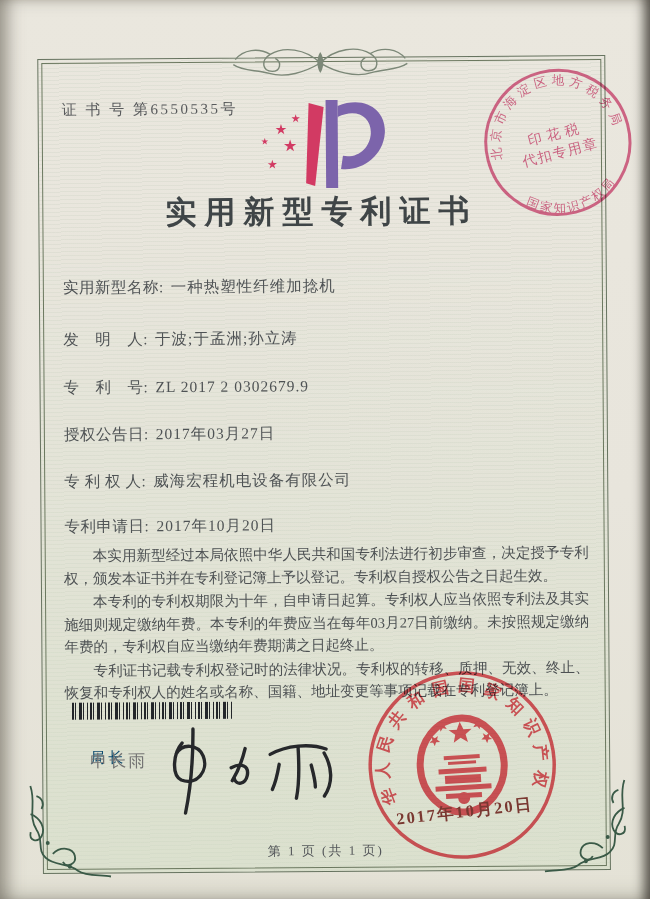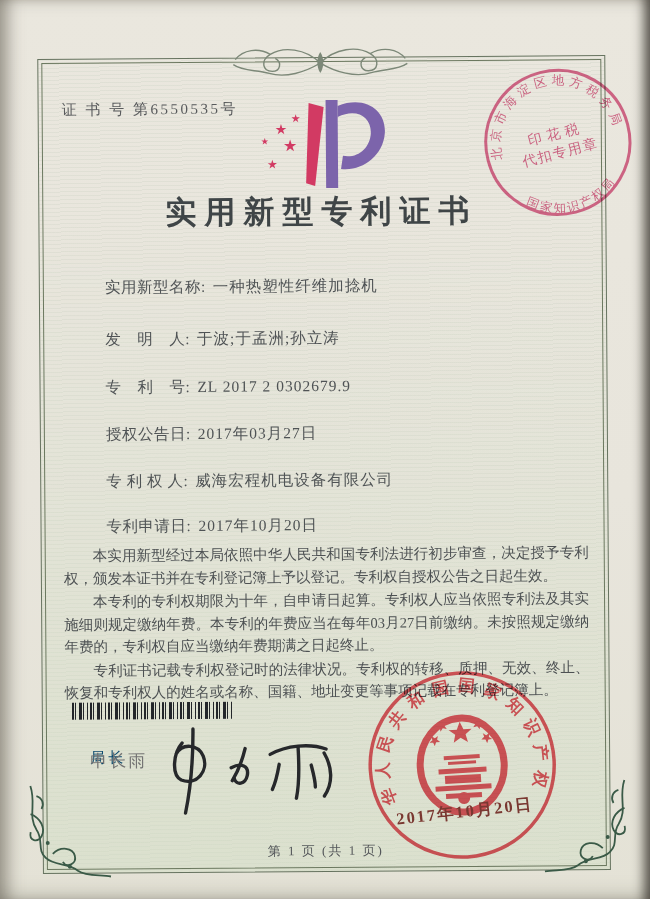--- a/index.html
+++ b/index.html
@@ -36,21 +36,21 @@
     position:absolute;left:64px;top:99px;z-index:3;
     font-size:15px;letter-spacing:2.5px;color:#585a5c;
   }
   .logo{position:absolute;left:253px;top:96px;z-index:3;}
   .title{
     position:absolute;left:40px;top:191px;width:566px;z-index:3;
     text-align:center;font-size:31px;font-weight:600;letter-spacing:8px;
     color:#3f4547;
   }
   .field-row{position:absolute;left:64px;z-index:3;font-size:15.5px;color:#4f5355;white-space:nowrap;}
-  .field-row .lbl{letter-spacing:.5px;margin-left:42px;}
+  .field-row .lbl{letter-spacing:.5px;}
   .field-row .val{margin-left:7px;letter-spacing:1px;}
   .row-0{top:276px}.row-1{top:328px}.row-2{top:376px}
   .row-3{top:423px}.row-4{top:470px}.row-5{top:515px}
 
   .paragraphs{
     position:absolute;left:63px;top:543px;width:525px;z-index:3;
     font-size:14.5px;line-height:22.5px;color:#4d5153;text-align:justify;
   }
   .paragraphs p{margin:0 0 1px 0;text-indent:2em;}
 

